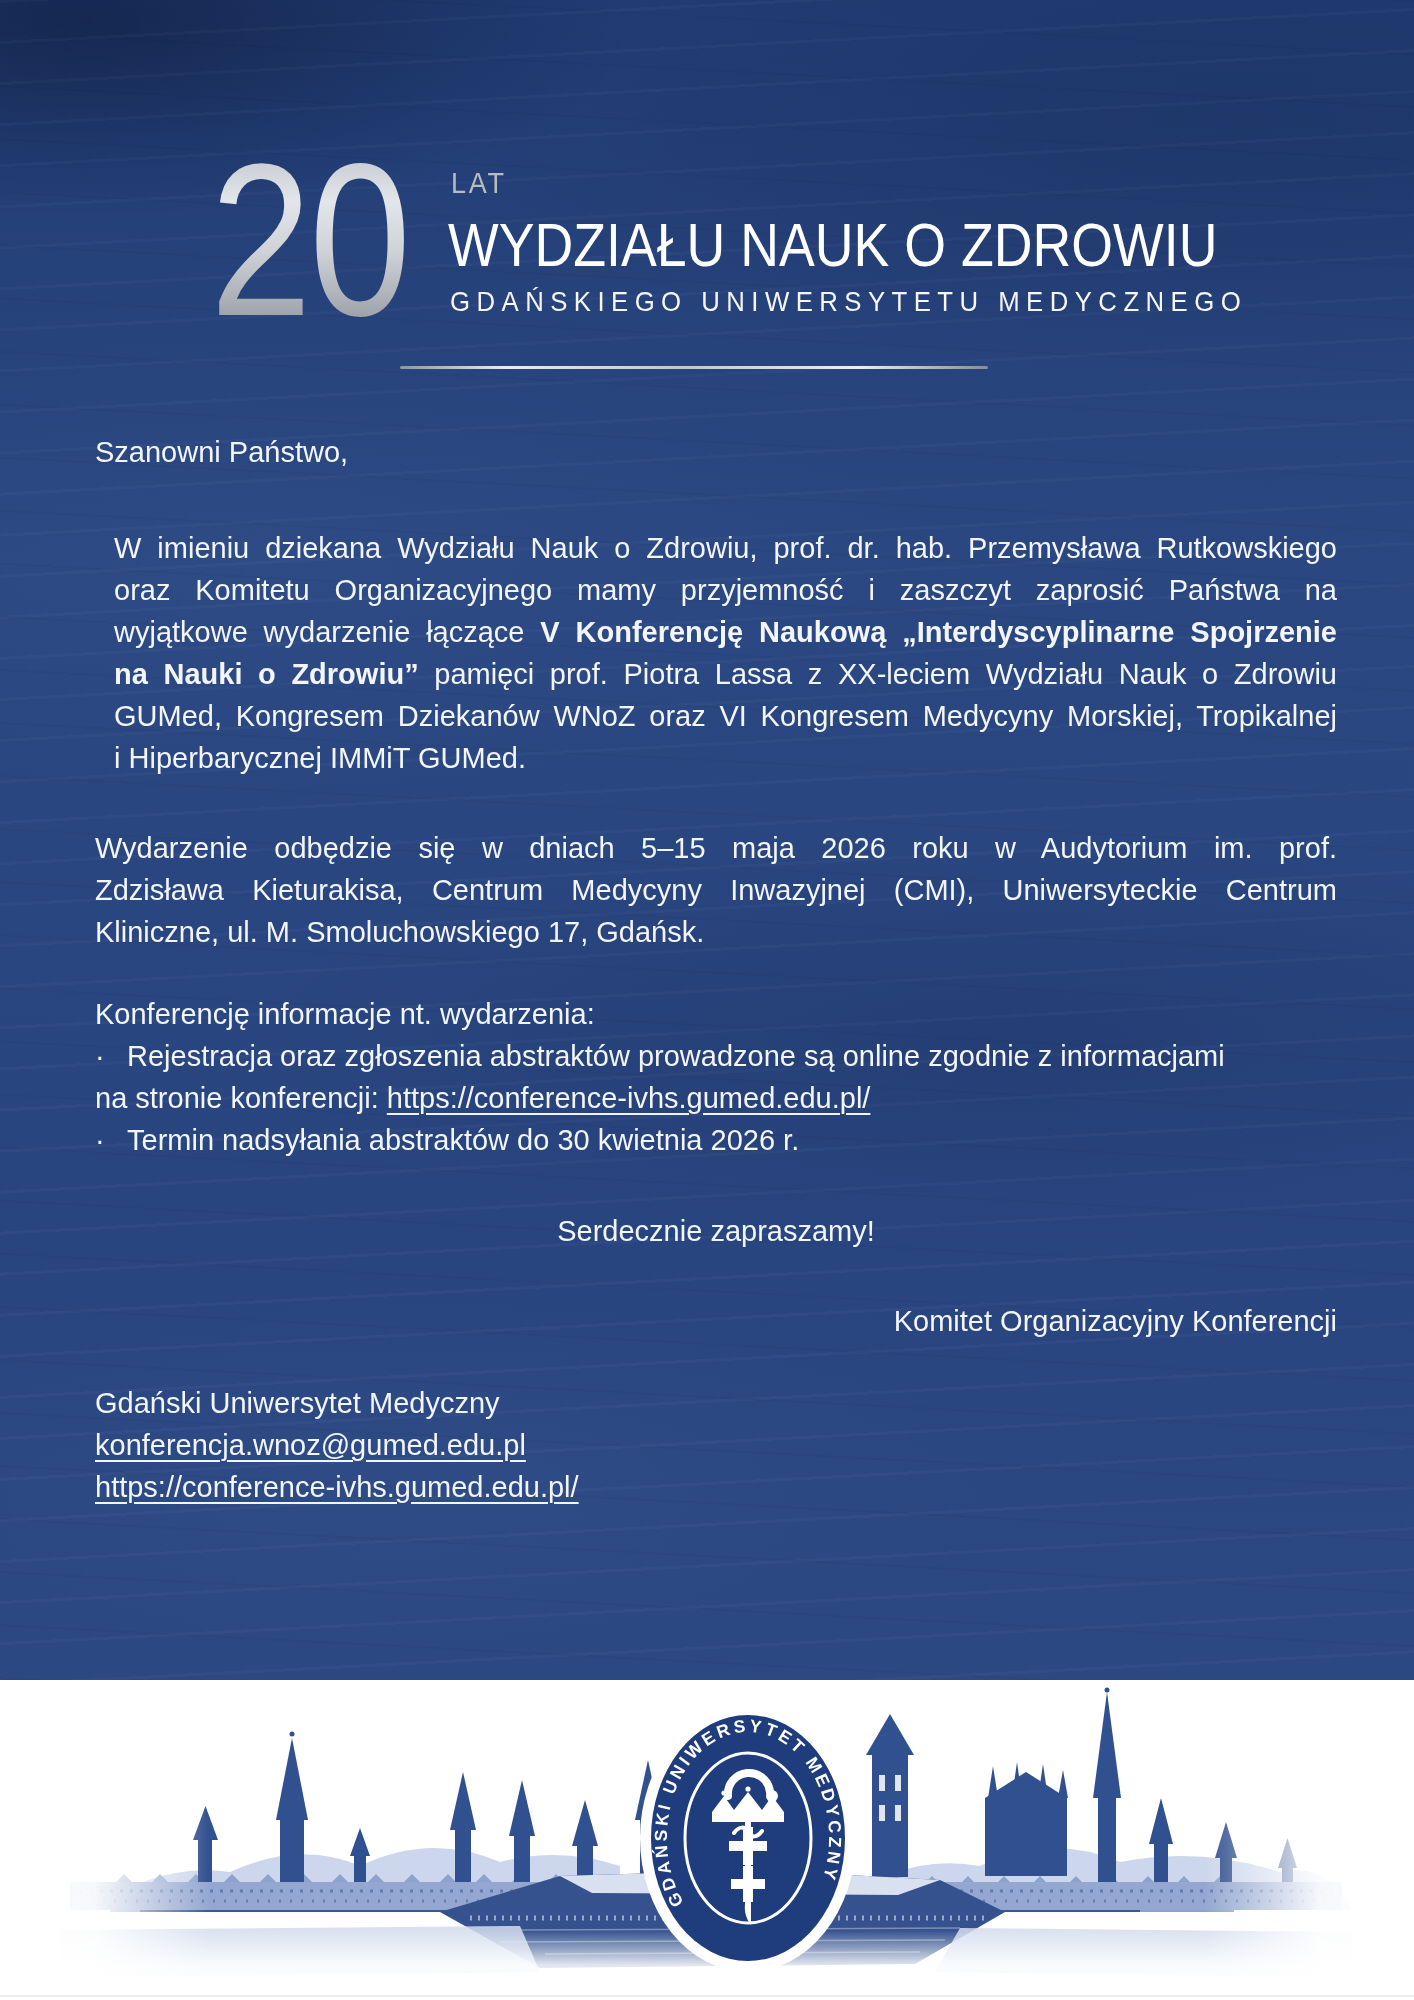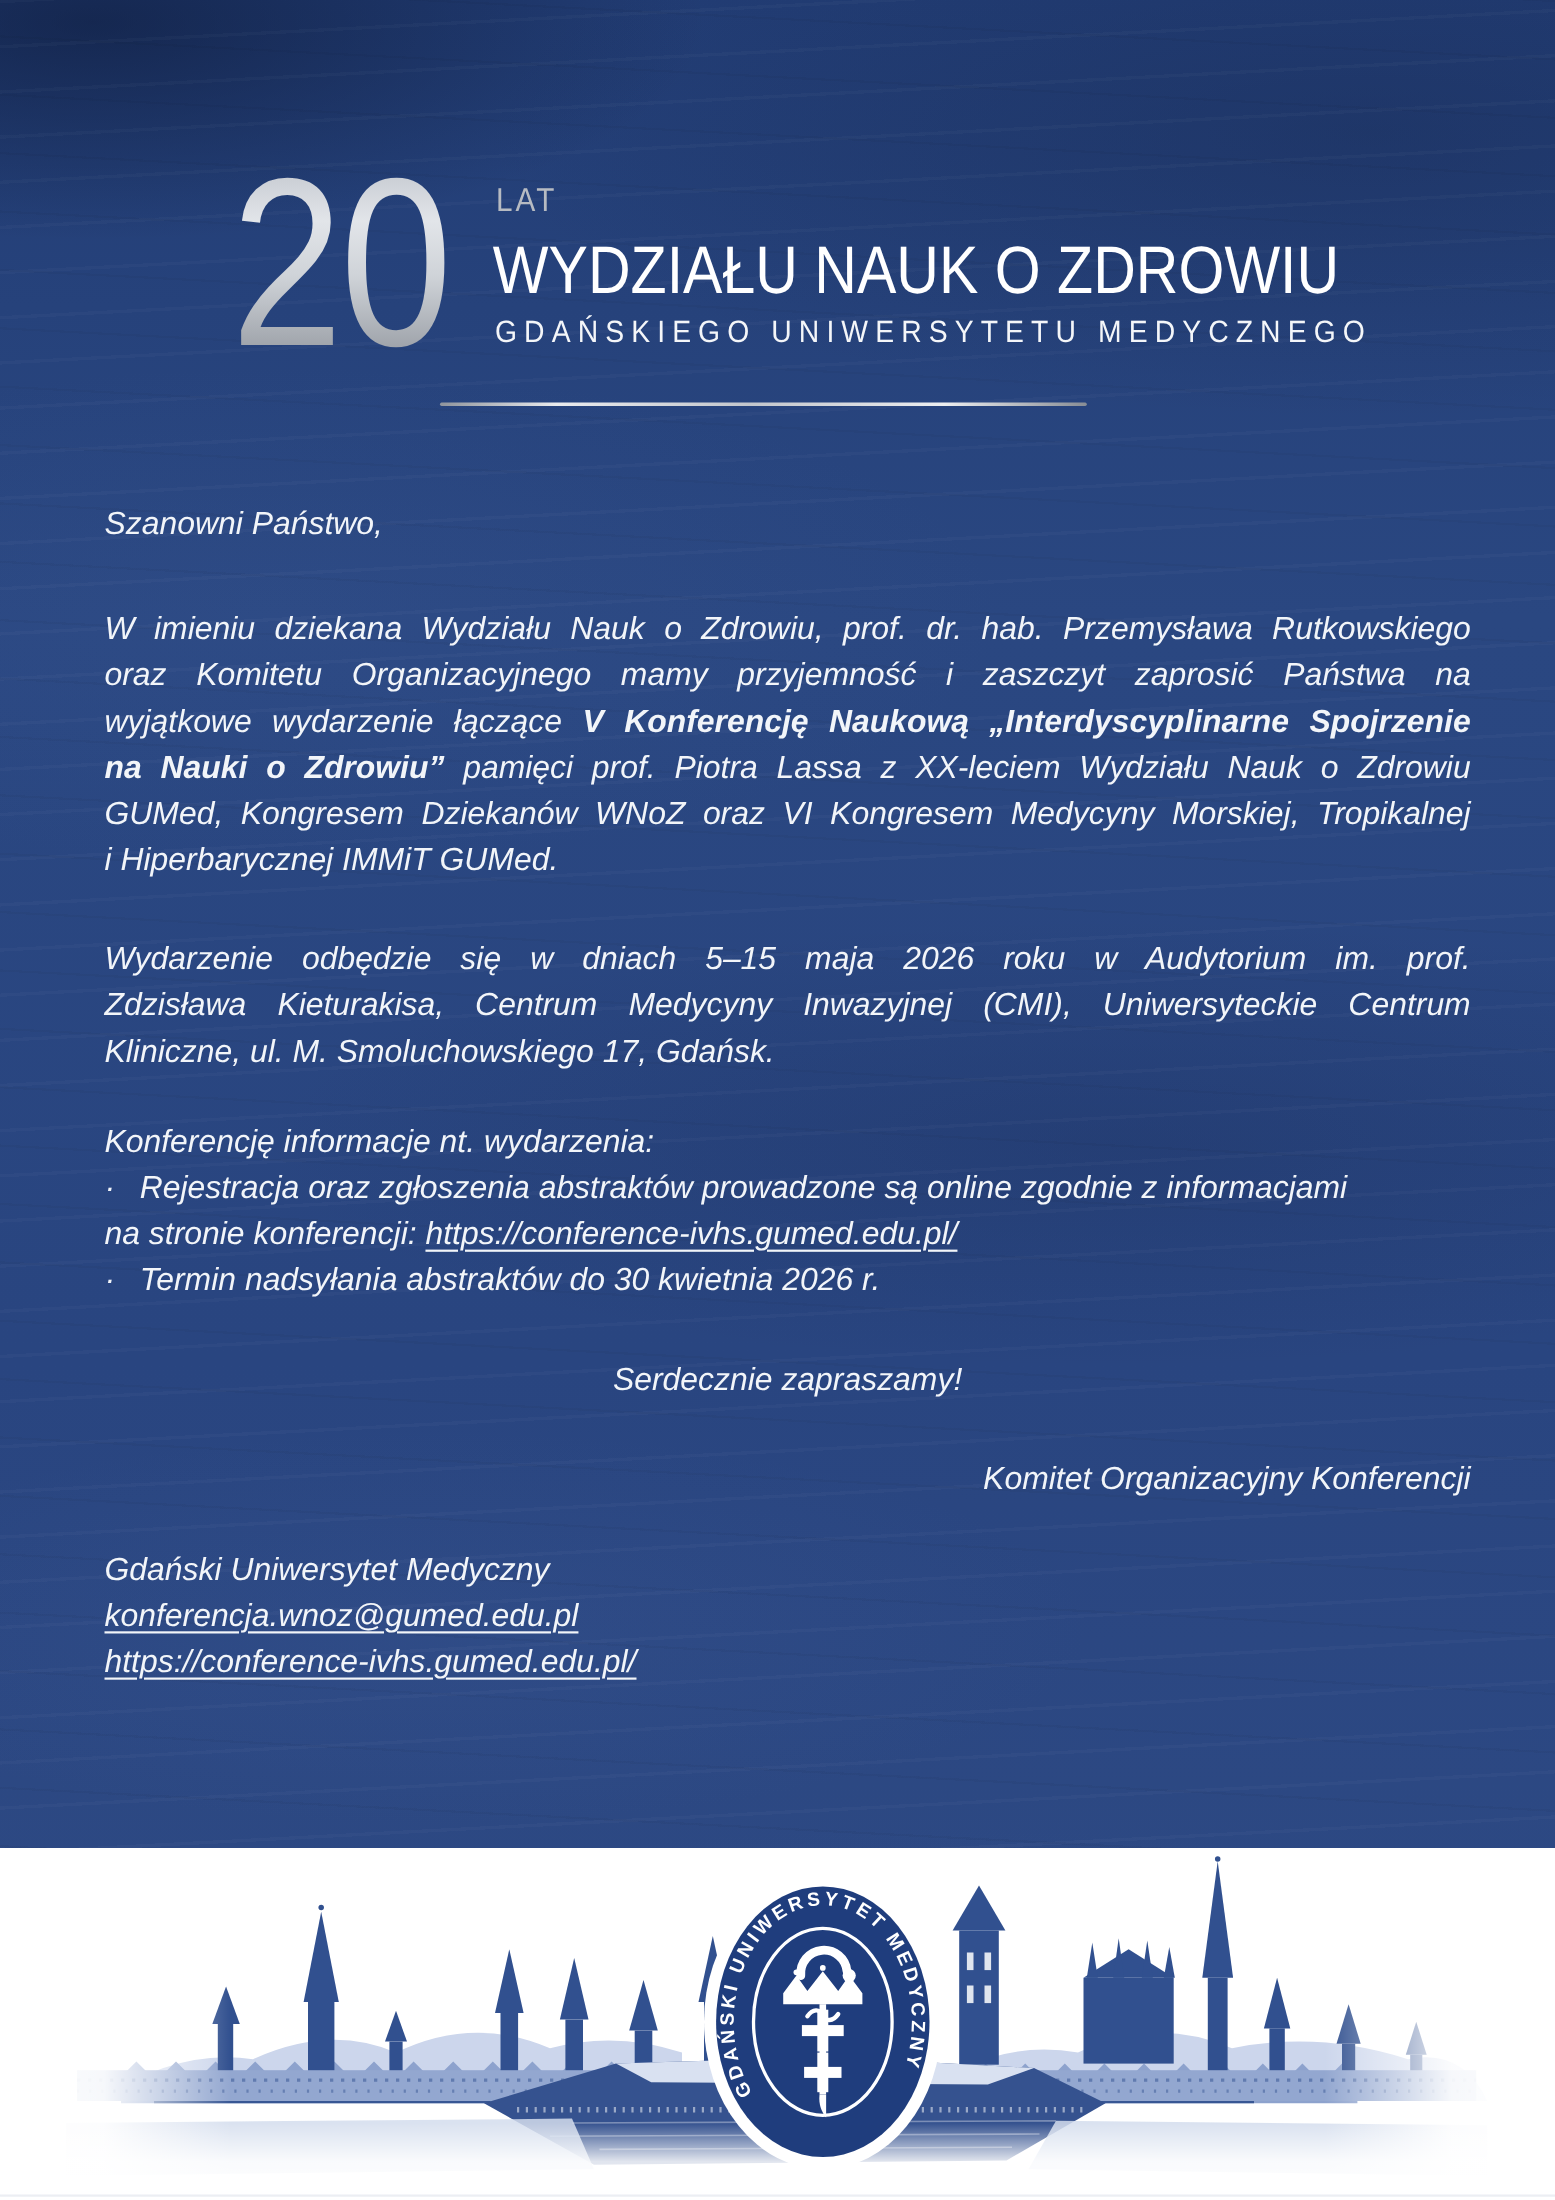--- a/index.html
+++ b/index.html
@@ -53,27 +53,27 @@
     transform:scaleX(.92);transform-origin:left top;white-space:nowrap;
   }
   .divider{
     position:absolute;left:400px;top:366px;width:588px;height:3px;
     background:linear-gradient(90deg,#8f959d 0%,#e9ebee 18%,#c2c6cc 48%,#eceef0 78%,#878d95 100%);
     border-radius:2px;
   }
 
   
   .content{
-    position:absolute;left:95px;top:455px;width:1242px;
-    color:#f2f5f9;font-size:29px;line-height:42px;font-style:italic;
+    position:absolute;left:95px;top:431px;width:1242px;
+    color:#f2f5f9;font-size:29px;line-height:42px;
   }
   .content b{font-weight:bold;}
   .jl{text-align:justify;text-align-last:justify;-moz-text-align-last:justify;height:42px;}
   .ll{text-align:left;height:42px;}
-  .p1{margin-top:54px;}
+  .p1{margin-top:54px;margin-left:19px;}
   .p2{margin-top:48px;}
   .info{margin-top:40px;}
   .closing{margin-top:49px;text-align:center;height:42px;}
   .signature{margin-top:48px;text-align:right;height:42px;}
   .footer{margin-top:40px;}
   .bullet{display:inline-block;width:32px;}
   a.lnk{color:inherit;text-decoration:underline;text-decoration-thickness:2px;text-underline-offset:5px;}
 
   
   .band{

